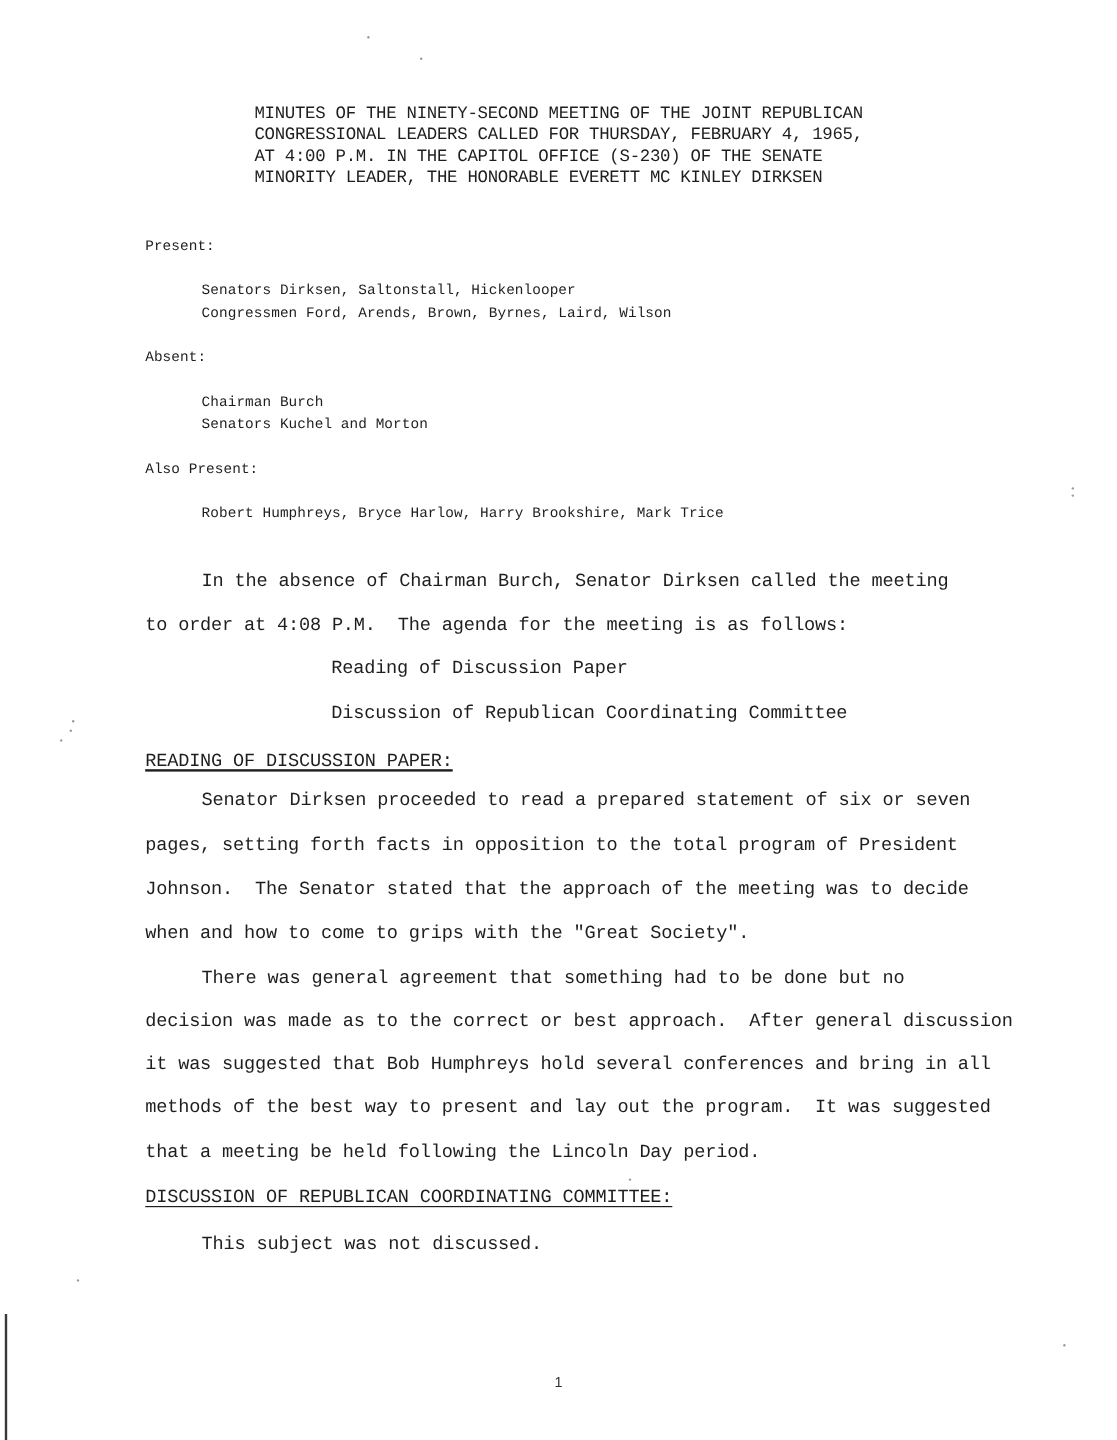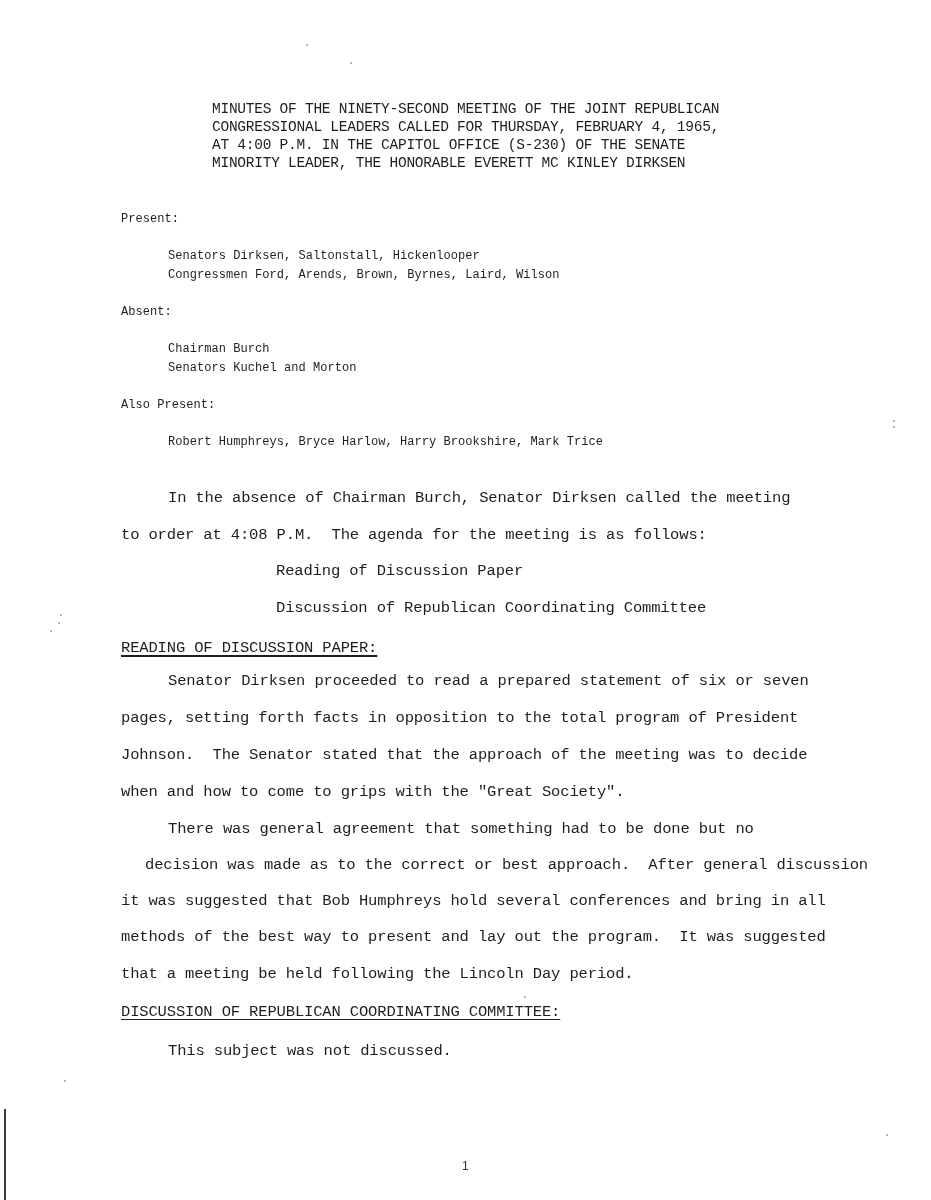--- a/index.html
+++ b/index.html
@@ -10,21 +10,21 @@
     body {
       width: 931px;
       height: 1200px;
       position: relative;
       overflow: hidden;
       color: #1e1e1e;
       font-family: "Liberation Mono", "DejaVu Sans Mono", monospace;
     }
     .page {
       position: absolute;
-      left: 0; top: 16px;
+      left: 0; top: 2px;
       width: 931px; height: 864px;
       background: #ffffff;
     }
     .t {
       position: absolute;
       white-space: pre;
       font-size: 12px;
       letter-spacing: 0.05px;
       line-height: 18px;
       margin: 0;
@@ -106,21 +106,21 @@
 
   <div>
     <p class="t body-line underlined" style="left:121px; top:623px;">READING OF DISCUSSION PAPER:</p>
 
     <p class="t body-line" style="left:168px; top:656px;">Senator Dirksen proceeded to read a prepared statement of six or seven</p>
     <p class="t body-line" style="left:121px; top:693px;">pages, setting forth facts in opposition to the total program of President</p>
     <p class="t body-line" style="left:121px; top:730px;">Johnson.  The Senator stated that the approach of the meeting was to decide</p>
     <p class="t body-line" style="left:121px; top:767px;">when and how to come to grips with the "Great Society".</p>
 
     <p class="t body-line" style="left:168px; top:804px;">There was general agreement that something had to be done but no</p>
-    <p class="t body-line" style="left:121px; top:840px;margin-left:24px;">decision was made as to the correct or best approach.  After general discussion</p>
+    <p class="t body-line" style="left:121px; top:840px;">decision was made as to the correct or best approach.  After general discussion</p>
     <p class="t body-line" style="left:121px; top:876px;">it was suggested that Bob Humphreys hold several conferences and bring in all</p>
     <p class="t body-line" style="left:121px; top:912px;">methods of the best way to present and lay out the program.  It was suggested</p>
     <p class="t body-line" style="left:121px; top:949px;">that a meeting be held following the Lincoln Day period.</p>
   </div>
 
   <div>
     <p class="t body-line underlined" style="left:121px; top:987px;text-decoration:underline;">DISCUSSION OF REPUBLICAN COORDINATING COMMITTEE:</p>
     <p class="t body-line" style="left:168px; top:1026px;">This subject was not discussed.</p>
   </div>
 

